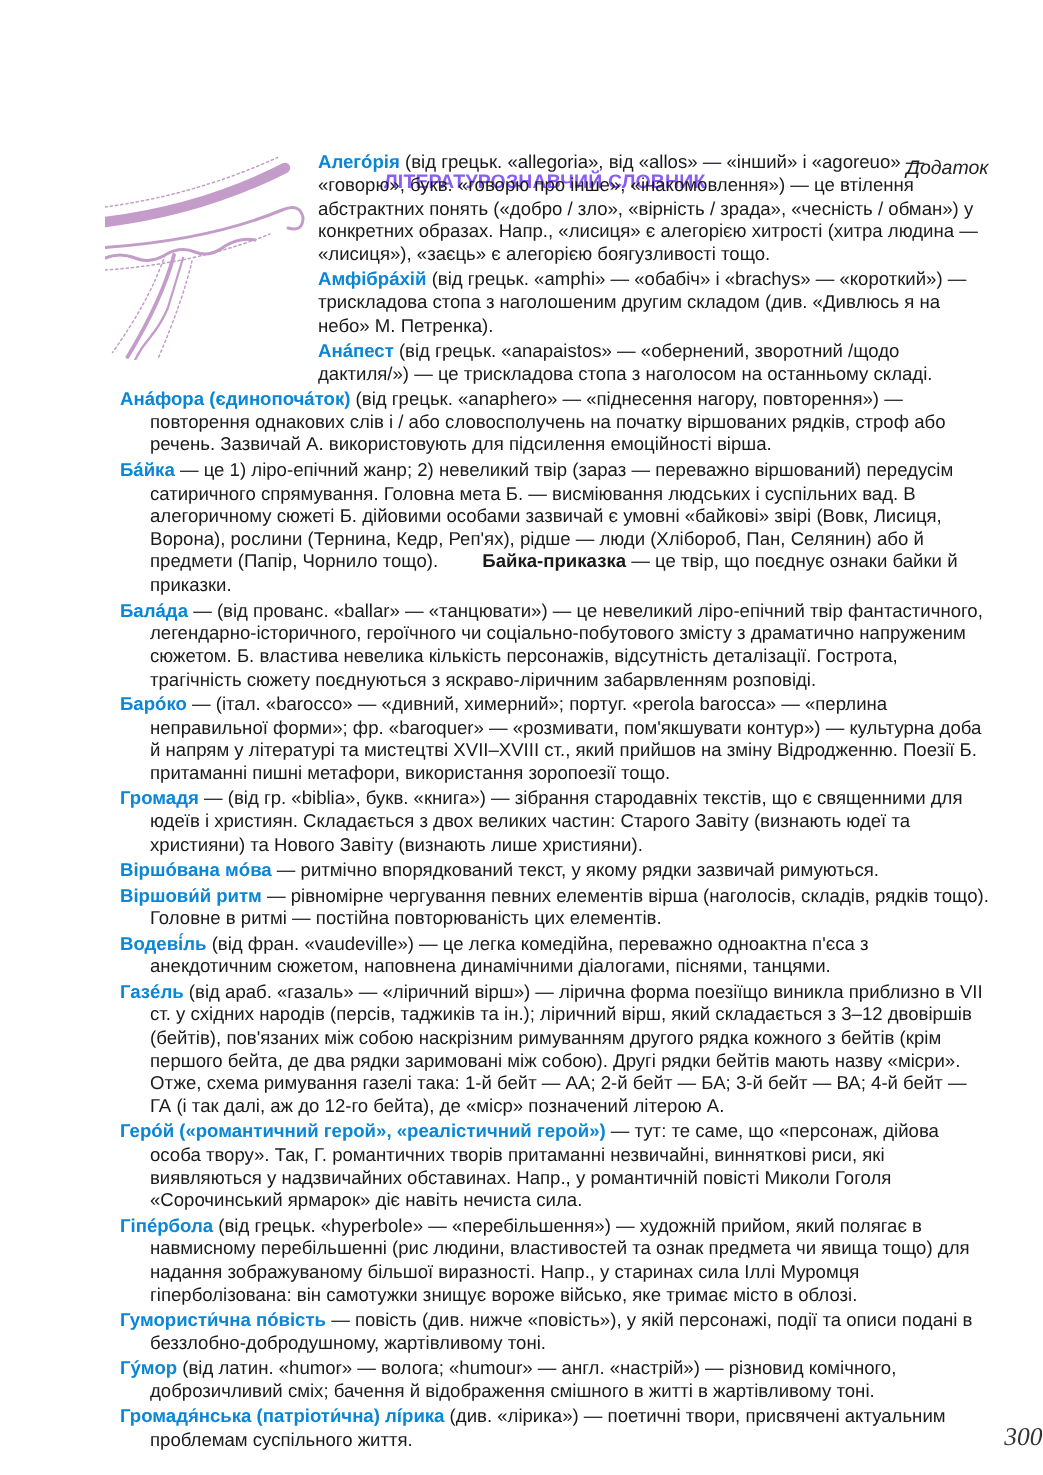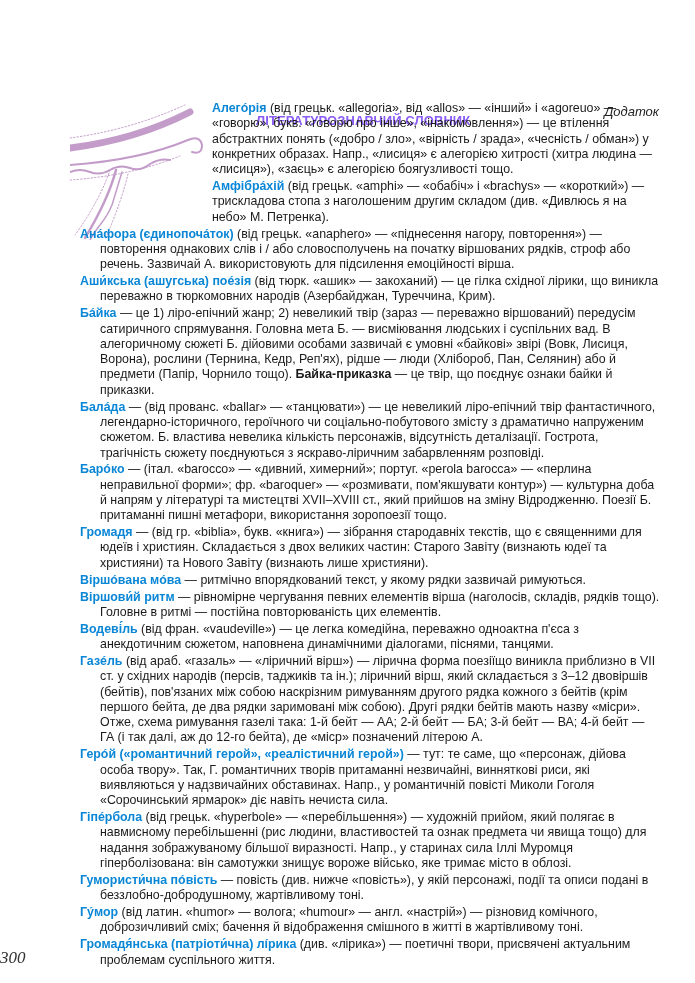--- a/index.html
+++ b/index.html
@@ -5,23 +5,23 @@
   html, body { margin: 0; padding: 0; background: #ffffff; }
   body { width: 695px; height: 983px; position: relative; overflow: hidden;
          font-family: "Liberation Sans", sans-serif; color: #1a1a1a; }
   .appendix { position: absolute; right: 36px; top: 72px; font-style: italic; font-size: 13px; color: #222; margin-top: 32px; }
   .title { position: absolute; left: 256px; top: 85px; font-weight: bold; font-size: 13px; color: #8b5cf6; letter-spacing: 0.1px; margin-top: 28px; }
   .ornament { position: absolute; left: 70px; top: 100px; width: 140px; height: 140px; }
   .content { position: absolute; left: 80px; top: 101px; width: 580px; font-size: 12.4px; line-height: 15.3px; }
   .entry { text-indent: -20px; padding-left: 20px; margin: 0 0 1.6px 0; text-align: left; }
   .entry.top { margin-left: 132px; padding-left: 0; text-indent: 0; }
   .term { color: #0a86d6; font-weight: bold; }
-  .page-num { position: absolute; left: 0; right: 0; top: 948px; text-align: left;
+  .page-num { position: absolute; left: 0; right: 0; top: 948px; text-align: right;
               font-family: "Liberation Serif", serif; font-style: italic; font-size: 17px; color: #333; }
-  b.sub { font-weight: bold; color: #1a1a1a; }
+  b.sub { font-weight: bold; color: #1a1a1a; margin-left: 26px; }
 </style>
 </head>
 <body>
 
 <div class="appendix">Додаток</div>
 <div class="title">ЛІТЕРАТУРОЗНАВЧИЙ СЛОВНИК</div>
 
 <svg class="ornament" viewBox="0 0 140 140">
   <g fill="none" stroke="#c39cc9" stroke-linecap="round">
     <path d="M0 38 Q60 30 115 5" stroke-width="1" stroke-dasharray="1.5 2"></path>
@@ -33,22 +33,22 @@
     <path d="M40 70 Q30 100 5 135" stroke-width="1" stroke-dasharray="1.5 2"></path>
     <path d="M46 70 Q38 100 15 138" stroke-width="2.5"></path>
     <path d="M52 72 Q45 95 42 105 Q38 115 30 125 Q24 132 20 140" stroke-width="1.5"></path>
     <path d="M58 74 Q52 100 35 140" stroke-width="1" stroke-dasharray="1.5 2"></path>
   </g>
 </svg>
 
 <div class="content">
   <p class="entry top"><span class="term">Алегóрія</span><span> (від грецьк. «allegoria», від «allos» — «інший» і «agoreuo» — «говорю», букв. «говорю про інше», «інакомовлення») — це втілення абстрактних понять («добро / зло», «вірність / зрада», «чесність / обман») у конкретних образах. Напр., «лисиця» є алегорією хитрості (хитра людина — «лисиця»), «заєць» є алегорією боягузливості тощо.</span></p>
   <p class="entry top"><span class="term">Амфібрáхій</span><span> (від грецьк. «amphi» — «обабіч» і «brachys» — «короткий») — трискладова стопа з наголошеним другим складом (див. «Дивлюсь я на небо» М. Петренка).</span></p>
+  <p class="entry top"><span class="term">Анáпест</span><span> (від грецьк. «anapaistos» — «обернений, зворотний /щодо дактиля/») — це трискладова стопа з наголосом на останньому складі.</span></p>
   <p class="entry"><span class="term">Анáфора (єдинопочáток)</span><span> (від грецьк. «anaphero» — «піднесення нагору, повторення») —повторення однакових слів і / або словосполучень на початку віршованих рядків, строф або речень. Зазвичай А. використовують для підсилення емоційності вірша.</span></p>
-  <p class="entry"><span class="term">Аши́кська (ашугська) поéзія</span><span> (від тюрк. «ашик» — закоханий) — це гілка східної лірики, що виникла переважно в тюркомовних народів (Азербайджан, Туреччина, Крим).</span></p>
   <p class="entry"><span class="term">Бáйка</span><span> — це 1) ліро-епічний жанр; 2) невеликий твір (зараз — переважно віршований) передусім сатиричного спрямування. Головна мета Б. — висміювання людських і суспільних вад. В алегоричному сюжеті Б. дійовими особами зазвичай є умовні «байкові» звірі (Вовк, Лисиця, Ворона), рослини (Тернина, Кедр, Реп'ях), рідше — люди (Хлібороб, Пан, Селянин) або й предмети (Папір, Чорнило тощо). </span><b class="sub">Байка-приказка</b><span> — це твір, що поєднує ознаки байки й приказки.</span></p>
   <p class="entry"><span class="term">Балáда</span><span> — (від прованс. «ballar» — «танцювати») — це невеликий ліро-епічний твір фантастичного, легендарно-історичного, героїчного чи соціально-побутового змісту з драматично напруженим сюжетом. Б. властива невелика кількість персонажів, відсутність деталізації. Гострота, трагічність сюжету поєднуються з яскраво-ліричним забарвленням розповіді.</span></p>
   <p class="entry"><span class="term">Барóко</span><span> — (італ. «barocco» — «дивний, химерний»; португ. «perola barocca» — «перлина неправильної форми»; фр. «baroquer» — «розмивати, пом'якшувати контур») — культурна доба й напрям у літературі та мистецтві XVII–XVIII ст., який прийшов на зміну Відродженню. Поезії Б. притаманні пишні метафори, використання зоропоезії тощо.</span></p>
   <p class="entry"><span class="term">Громадя</span><span> — (від гр. «biblia», букв. «книга») — зібрання стародавніх текстів, що є священними для юдеїв і християн. Складається з двох великих частин: Старого Завіту (визнають юдеї та християни) та Нового Завіту (визнають лише християни).</span></p>
   <p class="entry"><span class="term">Віршóвана мóва</span><span> — ритмічно впорядкований текст, у якому рядки зазвичай римуються.</span></p>
   <p class="entry"><span class="term">Віршови́й ритм</span><span> — рівномірне чергування певних елементів вірша (наголосів, складів, рядків тощо). Головне в ритмі — постійна повторюваність цих елементів.</span></p>
   <p class="entry"><span class="term">Водеві́ль</span><span> (від фран. «vaudeville») — це легка комедійна, переважно одноактна п'єса з анекдотичним сюжетом, наповнена динамічними діалогами, піснями, танцями.</span></p>
   <p class="entry"><span class="term">Газéль</span><span> (від араб. «газаль» — «ліричний вірш») — лірична форма поезіїщо виникла приблизно в VII ст. у східних народів (персів, таджиків та ін.); ліричний вірш, який складається з 3–12 двовіршів (бейтів), пов'язаних між собою наскрізним римуванням другого рядка кожного з бейтів (крім першого бейта, де два рядки заримовані між собою). Другі рядки бейтів мають назву «місри». Отже, схема римування газелі така: 1-й бейт — АА; 2-й бейт — БА; 3-й бейт — ВА; 4-й бейт — ГА (і так далі, аж до 12-го бейта), де «міср» позначений літерою А.</span></p>
   <p class="entry"><span class="term">Герóй («романтичний герой», «реалістичний герой»)</span><span> — тут: те саме, що «персонаж, дійова особа твору». Так, Г. романтичних творів притаманні незвичайні, винняткові риси, які виявляються у надзвичайних обставинах. Напр., у романтичній повісті Миколи Гоголя «Сорочинський ярмарок» діє навіть нечиста сила.</span></p>
   <p class="entry"><span class="term">Гіпéрбола</span><span> (від грецьк. «hyperbole» — «перебільшення») — художній прийом, який полягає в навмисному перебільшенні (рис людини, властивостей та ознак предмета чи явища тощо) для надання зображуваному більшої виразності. Напр., у старинах сила Іллі Муромця гіперболізована: він самотужки знищує вороже військо, яке тримає місто в облозі.</span></p>

